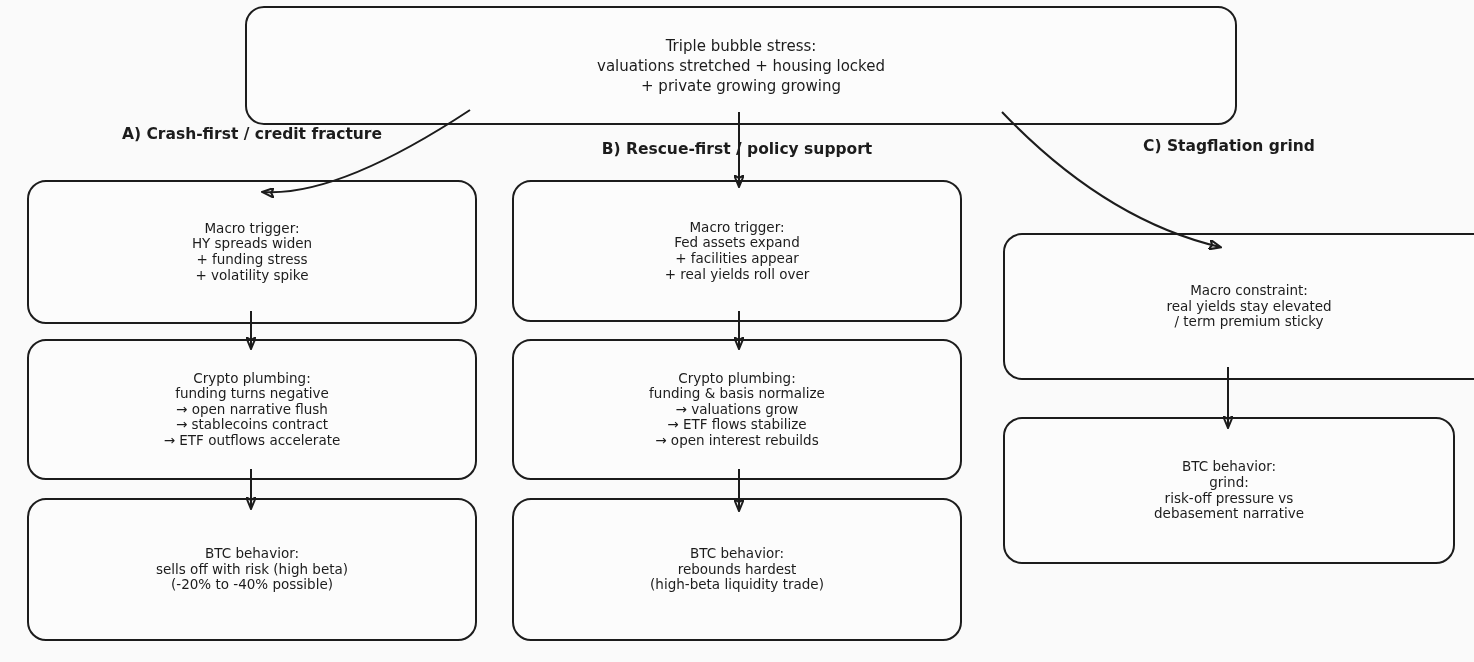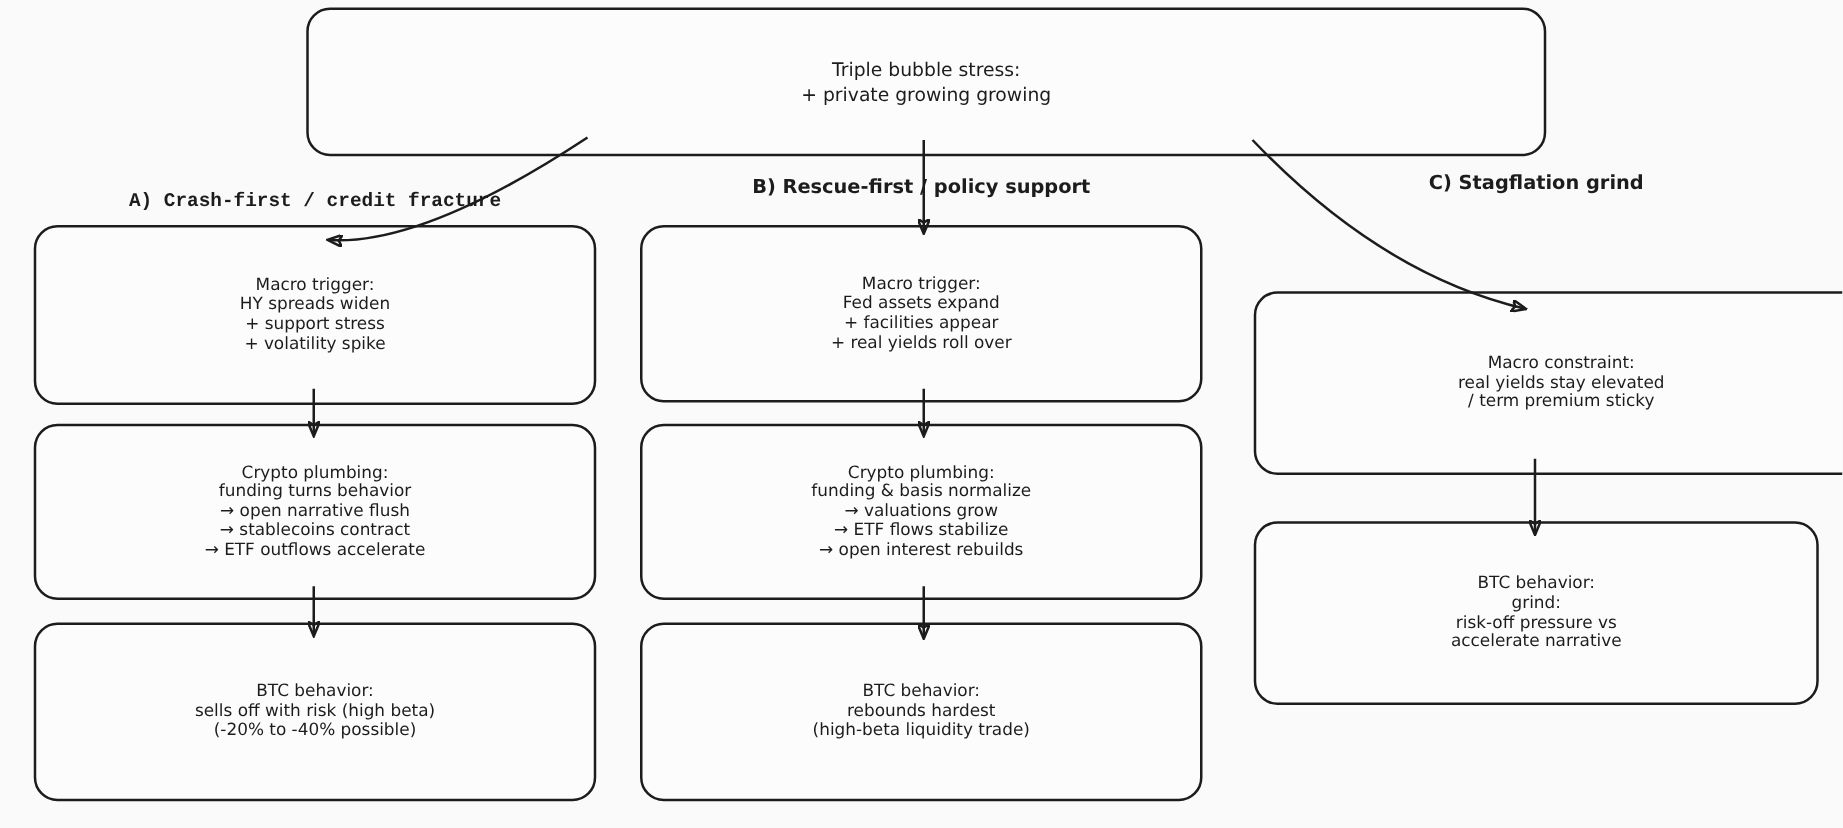--- a/index.html
+++ b/index.html
@@ -73,37 +73,38 @@
     <path d="M 1002 112 Q 1105 220 1220 247" marker-end="url(#ah)"></path>
     <line x1="251" y1="311" x2="251" y2="348" marker-end="url(#ah)"></line>
     <line x1="251" y1="469" x2="251" y2="508" marker-end="url(#ah)"></line>
     <line x1="739" y1="311" x2="739" y2="348" marker-end="url(#ah)"></line>
     <line x1="739" y1="469" x2="739" y2="510" marker-end="url(#ah)"></line>
     <line x1="1228" y1="367" x2="1228" y2="427" marker-end="url(#ah)"></line>
   </svg>
 
   <div class="node root" style="left:245px; top:6px; width:992px; height:119px;">
     <div class="line">Triple bubble stress:</div>
+    <div class="line">valuations stretched + housing locked</div>
     <div class="line">+ private growing growing</div>
   </div>
 
-  <div class="col-header" style="left:27px; top:151px; width:450px;font-family:Liberation Mono, monospace;">A) Crash-first / credit fracture</div>
+  <div class="col-header" style="left:27px; top:124px; width:450px;">A) Crash-first / credit fracture</div>
   <div class="col-header" style="left:512px; top:139px; width:450px;">B) Rescue-first / policy support</div>
   <div class="col-header" style="left:1003px; top:136px; width:452px;">C) Stagflation grind</div>
 
   <div class="node" style="left:27px; top:180px; width:450px; height:144px;">
     <div class="line">Macro trigger:</div>
     <div class="line">HY spreads widen</div>
-    <div class="line">+ support stress</div>
+    <div class="line">+ funding stress</div>
     <div class="line">+ volatility spike</div>
   </div>
 
   <div class="node" style="left:27px; top:339px; width:450px; height:141px;">
     <div class="line">Crypto plumbing:</div>
-    <div class="line">funding turns behavior</div>
+    <div class="line">funding turns negative</div>
     <div class="line">→ open narrative flush</div>
     <div class="line">→ stablecoins contract</div>
     <div class="line">→ ETF outflows accelerate</div>
   </div>
 
   <div class="node" style="left:27px; top:498px; width:450px; height:143px;">
     <div class="line">BTC behavior:</div>
     <div class="line">sells off with risk (high beta)</div>
     <div class="line">(-20% to -40% possible)</div>
   </div>
@@ -132,16 +133,16 @@
   <div class="node" style="left:1003px; top:233px; width:492px; height:147px;">
     <div class="line">Macro constraint:</div>
     <div class="line">real yields stay elevated</div>
     <div class="line">/ term premium sticky</div>
   </div>
 
   <div class="node" style="left:1003px; top:417px; width:452px; height:147px;">
     <div class="line">BTC behavior:</div>
     <div class="line">grind:</div>
     <div class="line">risk-off pressure vs</div>
-    <div class="line">accelerate narrative</div>
+    <div class="line">debasement narrative</div>
   </div>
 
 </div>
 
 </body></html>

